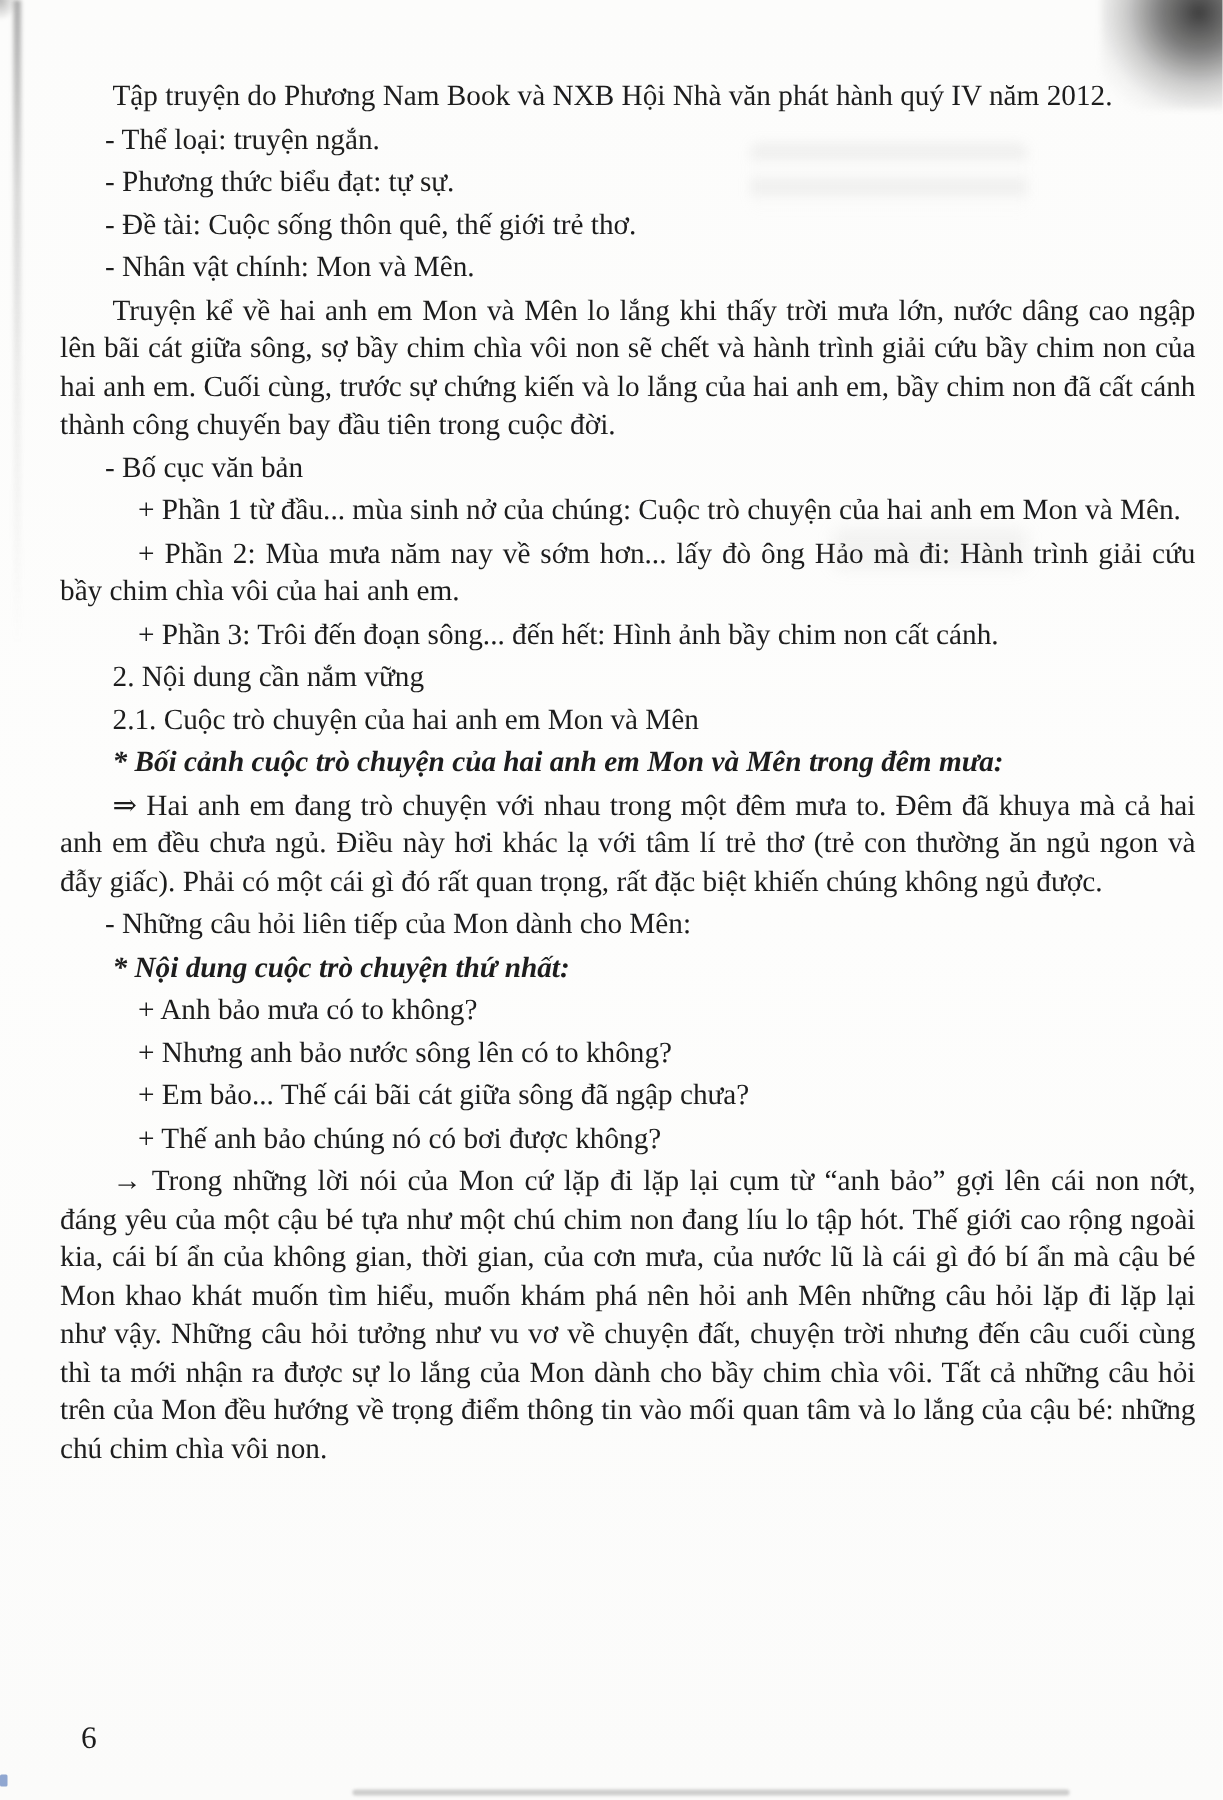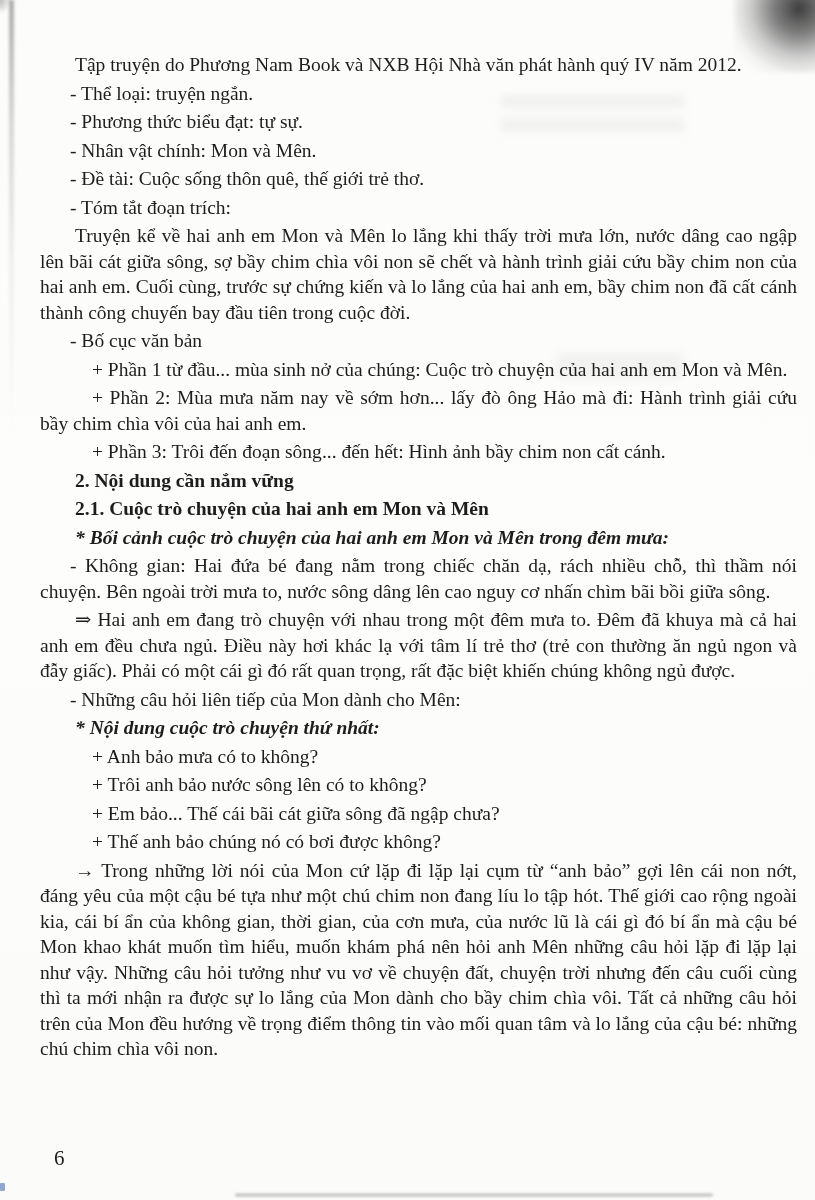--- a/index.html
+++ b/index.html
@@ -25,21 +25,21 @@
   }
   p.block { margin: 3px 0 0 0; text-align: justify; }
   p.block:first-child { margin-top: 0; }
   .para, .arrow, .star, .head { text-indent: 35px; }
   .dash { text-indent: 30px; }
   .plus, .q { text-indent: 52px; }
   .head { font-weight: 700; }
   .q { margin-top: 4px; }
   .seg-r { font-style: normal; font-weight: 400; }
   .seg-i { }
-  .seg-b { font-weight: 700; margin-top: 20px; }
+  .seg-b { font-weight: 400; margin-top: 20px; }
   .seg-bi { font-weight: 700; font-style: italic; }
   .page-number {
     position: absolute;
     left: 54px; top: 1146px;
     font-size: 21px;
     line-height: 24px;
   }
   
   .corner-shadow {
     position: absolute; top: -22px; right: -24px;
@@ -103,37 +103,35 @@
 <div class="scan-page">
   <div class="ghost-bleed-1"></div>
   <div class="ghost-bleed-2"></div>
   <div class="edge-strip"></div>
   <div class="corner-dark-tl"></div>
 
   <div class="content">
       <p class="block para"><span class="seg-r">Tập truyện do Phương Nam Book và NXB Hội Nhà văn phát hành quý IV năm 2012.</span></p>
       <p class="block dash"><span class="seg-i">- Thể loại:</span><span class="seg-r"> truyện ngắn.</span></p>
       <p class="block dash"><span class="seg-i">- Phương thức biểu đạt:</span><span class="seg-r"> tự sự.</span></p>
+      <p class="block dash"><span class="seg-i">- Đề tài:</span><span class="seg-r"> Cuộc sống thôn quê, thế giới trẻ thơ.</span></p>
       <p class="block dash"><span class="seg-i">- Nhân vật chính</span><span class="seg-r">: Mon và Mên.</span></p>
-      <p class="block dash"><span class="seg-i">- Đề tài:</span><span class="seg-r"> Cuộc sống thôn quê, thế giới trẻ thơ.</span></p>
-      <p class="block dash"><span class="seg-i">- Tóm tắt đoạn trích:</span></p>
       <p class="block para"><span class="seg-r">Truyện kể về hai anh em Mon và Mên lo lắng khi thấy trời mưa lớn, nước dâng cao ngập lên bãi cát giữa sông, sợ bầy chim chìa vôi non sẽ chết và hành trình giải cứu bầy chim non của hai anh em. Cuối cùng, trước sự chứng kiến và lo lắng của hai anh em, bầy chim non đã cất cánh thành công chuyến bay đầu tiên trong cuộc đời.</span></p>
       <p class="block dash"><span class="seg-i">- Bố cục văn bản</span></p>
       <p class="block plus"><span class="seg-r">+ Phần 1 từ đầu... </span><span class="seg-i">mùa sinh nở của chúng</span><span class="seg-r">: Cuộc trò chuyện của hai anh em Mon và Mên.</span></p>
       <p class="block plus"><span class="seg-r">+ Phần 2: </span><span class="seg-i">Mùa mưa năm nay về sớm hơn... lấy đò ông Hảo mà đi</span><span class="seg-r">: Hành trình giải cứu bầy chim chìa vôi của hai anh em.</span></p>
       <p class="block plus"><span class="seg-r">+ Phần 3: </span><span class="seg-i">Trôi đến đoạn sông</span><span class="seg-r">... đến hết: Hình ảnh bầy chim non cất cánh.</span></p>
       <p class="block head"><span class="seg-b">2. Nội dung cần nắm vững</span></p>
       <p class="block head"><span class="seg-b">2.1. Cuộc trò chuyện của hai anh em Mon và Mên</span></p>
       <p class="block star"><span class="seg-bi">* Bối cảnh cuộc trò chuyện của hai anh em Mon và Mên trong đêm mưa:</span></p>
-      <p class="block dash"><span class="seg-i">- Không gian</span><span class="seg-r">: Hai đứa bé đang nằm trong chiếc chăn dạ, rách nhiều chỗ, thì thầm nói chuyện. Bên ngoài trời mưa to, nước sông dâng lên cao nguy cơ nhấn chìm bãi bồi giữa sông.</span></p>
       <p class="block arrow"><span class="seg-r">⇒ Hai anh em đang trò chuyện với nhau trong một đêm mưa to. Đêm đã khuya mà cả hai anh em đều chưa ngủ. Điều này hơi khác lạ với tâm lí trẻ thơ (trẻ con thường ăn ngủ ngon và đẫy giấc). Phải có một cái gì đó rất quan trọng, rất đặc biệt khiến chúng không ngủ được.</span></p>
       <p class="block dash"><span class="seg-r">- Những câu hỏi liên tiếp của Mon dành cho Mên:</span></p>
       <p class="block star"><span class="seg-bi">* Nội dung cuộc trò chuyện thứ nhất:</span></p>
       <p class="block q"><span class="seg-i">+ Anh bảo mưa có to không?</span></p>
-      <p class="block q"><span class="seg-i">+ Trôi anh bảo nước sông lên có to không?</span></p>
+      <p class="block q"><span class="seg-i">+ Nhưng anh bảo nước sông lên có to không?</span></p>
       <p class="block q"><span class="seg-i">+ Em bảo... Thế cái bãi cát giữa sông đã ngập chưa?</span></p>
       <p class="block q"><span class="seg-i">+ Thế anh bảo chúng nó có bơi được không?</span></p>
       <p class="block arrow"><span class="seg-r">→ Trong những lời nói của Mon cứ lặp đi lặp lại cụm từ “</span><span class="seg-i">anh bảo</span><span class="seg-r">” gợi lên cái non nớt, đáng yêu của một cậu bé tựa như một chú chim non đang líu lo tập hót. Thế giới cao rộng ngoài kia, cái bí ẩn của không gian, thời gian, của cơn mưa, của nước lũ là cái gì đó bí ẩn mà cậu bé Mon khao khát muốn tìm hiểu, muốn khám phá nên hỏi anh Mên những câu hỏi lặp đi lặp lại như vậy. Những câu hỏi tưởng như vu vơ về chuyện đất, chuyện trời nhưng đến câu cuối cùng thì ta mới nhận ra được sự lo lắng của Mon dành cho bầy chim chìa vôi. Tất cả những câu hỏi trên của Mon đều hướng về trọng điểm thông tin vào mối quan tâm và lo lắng của cậu bé: </span><span class="seg-i">những chú chim chìa vôi non.</span></p>
     </div>
 
   <div class="page-number">6</div>
 
   <div class="bottom-smudge"></div>
   <div class="blue-speck"></div>
   <div class="corner-shadow"></div>

